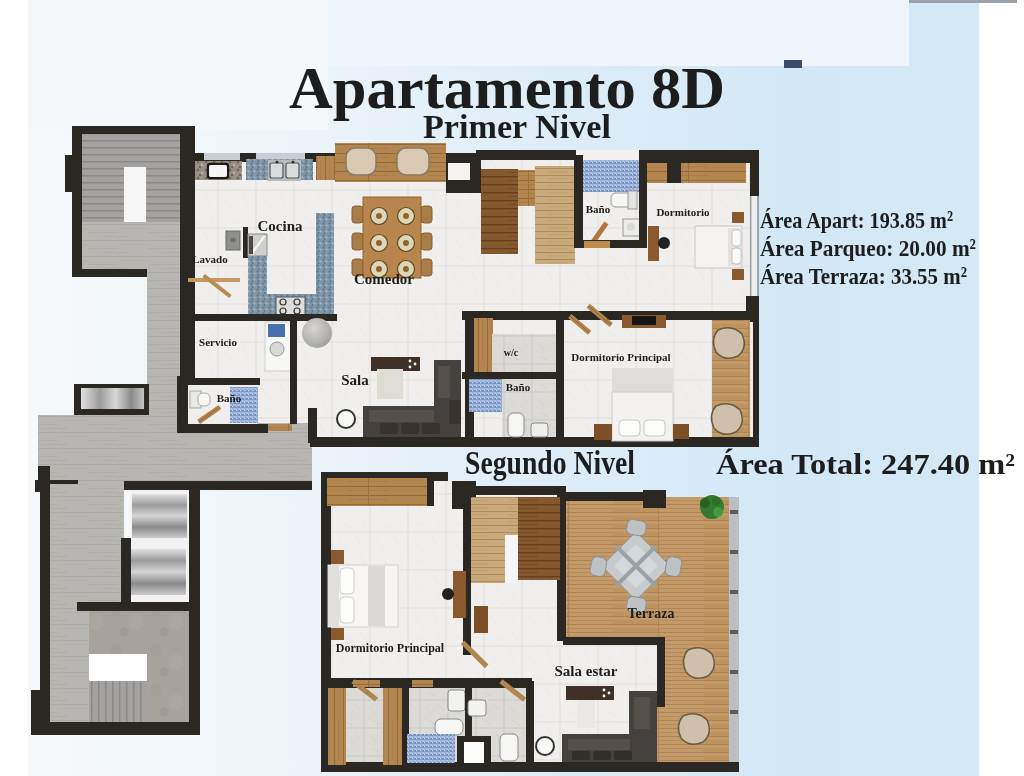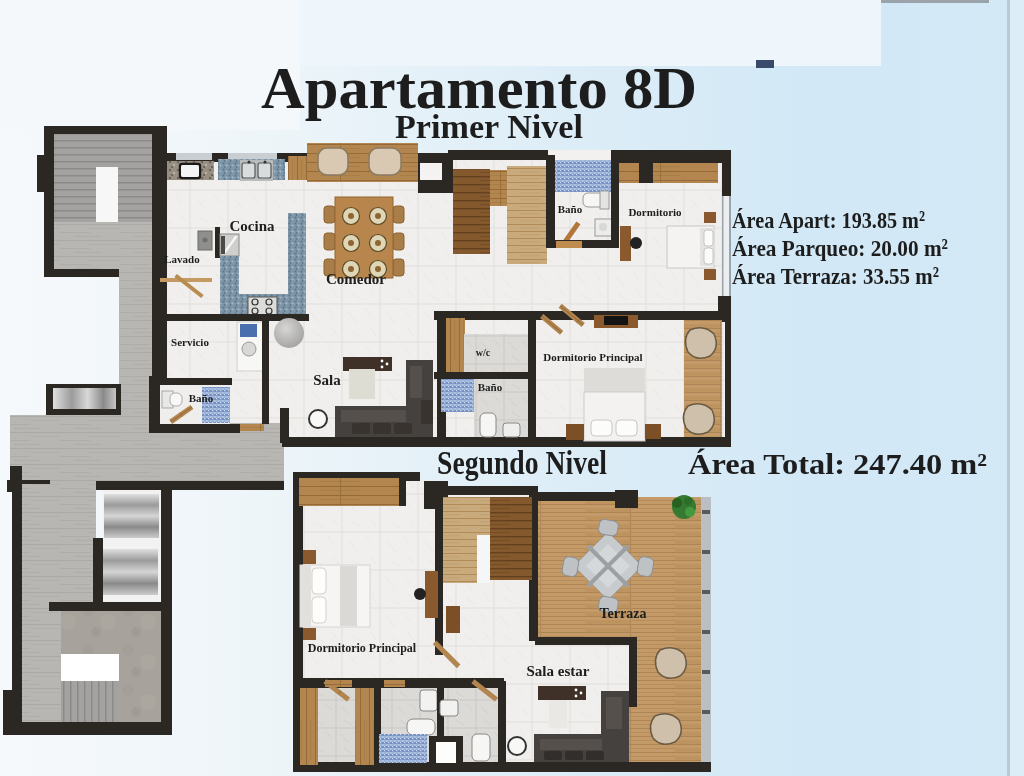--- a/index.html
+++ b/index.html
@@ -1,17 +1,17 @@
 <!DOCTYPE html>
 <html><head>
 <meta charset="utf-8">
 <style>
 html,body{margin:0;padding:0;}
 body{width:1024px;height:776px;overflow:hidden;font-family:"Liberation Serif",serif;}
-#stage{position:relative;width:1024px;height:776px;background:linear-gradient(90deg,#f6f9fb 0%,#eef5f9 25%,#ddedf7 55%,#d2e8f6 80%,#d4e9f6 100%);}
+#stage{position:relative;width:951px;height:776px;background:linear-gradient(90deg,#f6f9fb 0%,#eef5f9 25%,#ddedf7 55%,#d2e8f6 80%,#d4e9f6 100%);margin-left:28px;}
 svg{position:absolute;left:0;top:0;}
 </style>
 </head>
 <body>
 <div id="stage">
 <svg width="1024" height="776" viewBox="0 0 1024 776" xmlns="http://www.w3.org/2000/svg">
 <defs>
   <pattern id="marble" width="38" height="38" patternUnits="userSpaceOnUse">
     <rect width="38" height="38" fill="#f0efed"></rect>
     <path d="M0 0H38V38H0Z" fill="none" stroke="#e0dfdc" stroke-width="1"></path>

